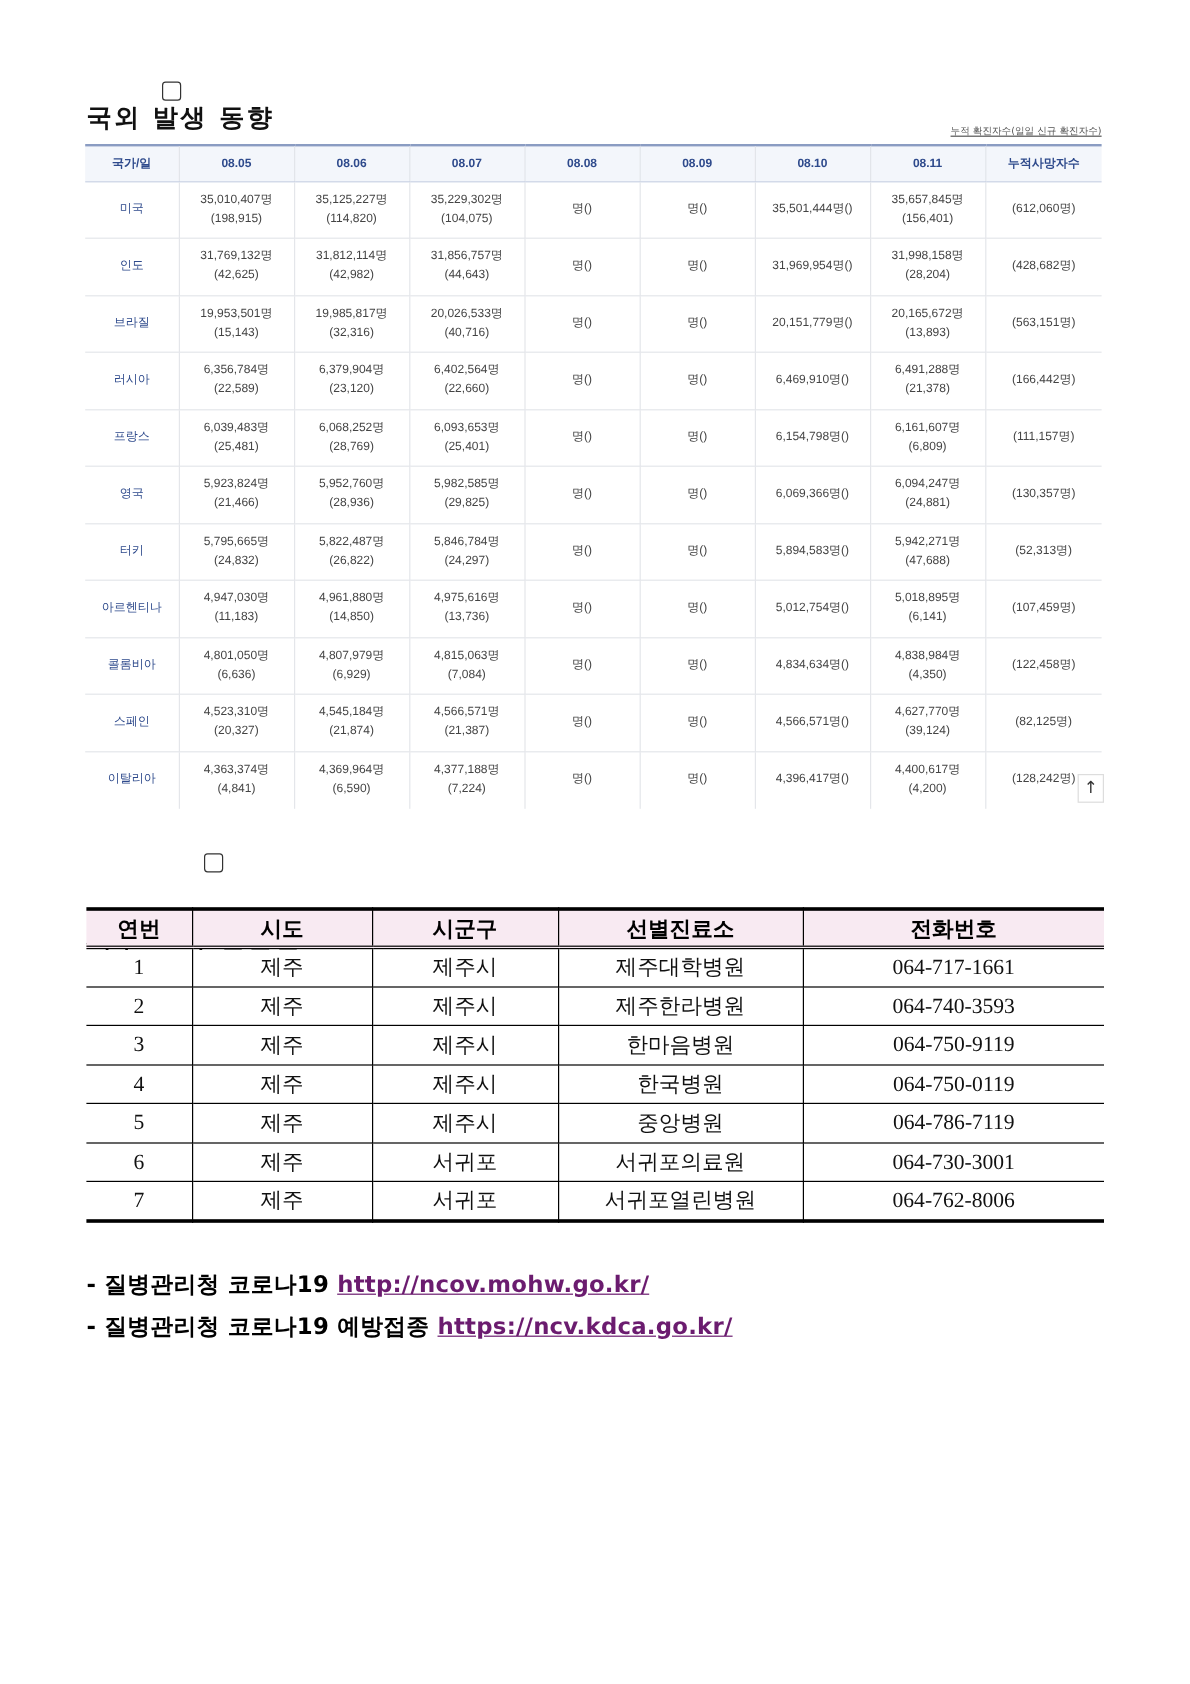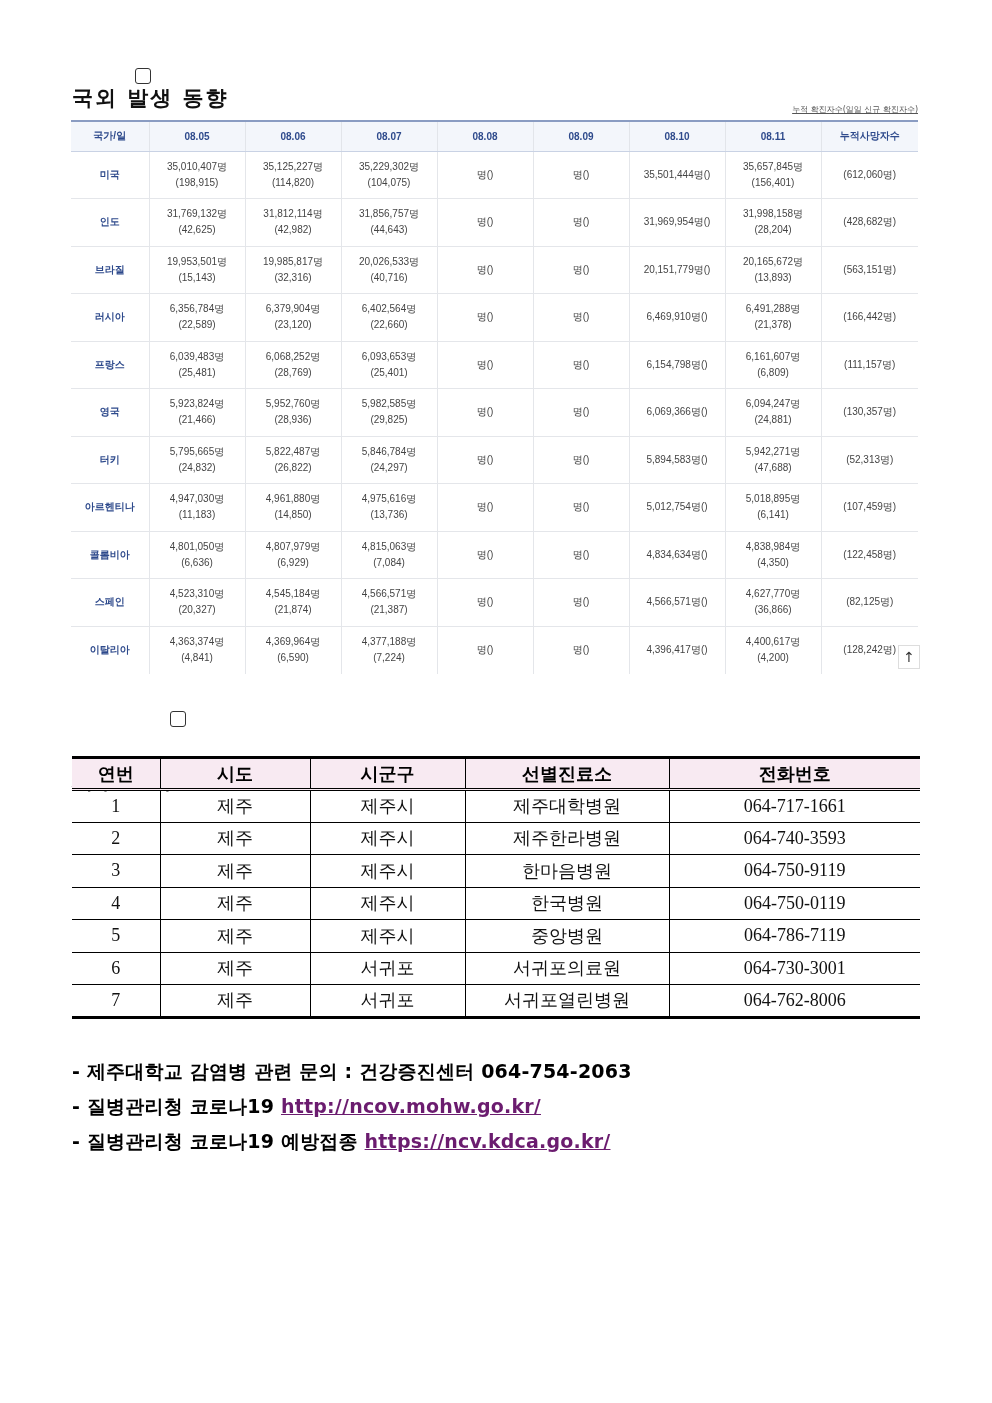--- a/index.html
+++ b/index.html
@@ -27,21 +27,21 @@
     height: 30px; border-top: 2px solid #8a9cc2; border-bottom: 1px solid #c9d2e4;
     border-right: 1px solid #e2e5ea;
     margin-top: 44px;
   }
   .world-table thead th:last-child { border-right: none; }
   .world-table tbody td {
     height: 47.5px; font-size: 10px; color: #444; text-align: center;
     border-bottom: 1px solid #e4e6ea; border-right: 1px solid #e4e6ea; line-height: 16px;
   }
   .world-table tbody td:last-child { border-right: none; }
-  .world-table tbody td.country { color: #2e4a8c; font-weight: bold; }
+  .world-table tbody td.country { color: #2e4a8c; font-weight: normal; }
   .world-table tbody tr:last-child td { border-bottom: none; }
   .scroll-top {
     position: absolute; left: 898px; top: 645px; width: 22px; height: 24px;
     background: #fff; border: 1px solid #ddd; display: flex; align-items: center; justify-content: center;
     font-size: 14px; color: #333;
   }
 
   
   .jeju-table {
     position: absolute; left: 72px; top: 756px; width: 848px;
@@ -396,21 +396,21 @@
           <div>명()</div>
         </td>
         <td>
           <div>명()</div>
         </td>
         <td>
           <div>4,566,571명()</div>
         </td>
         <td>
           <div>4,627,770명</div>
-          <div>(36,866)</div>
+          <div>(39,124)</div>
         </td>
         <td>
           <div>(82,125명)</div>
         </td>
       </tr>
       <tr>
         <td class="country">이탈리아</td>
         <td>
           <div>4,363,374명</div>
           <div>(4,841)</div>
@@ -517,21 +517,18 @@
         <td>제주</td>
         <td>서귀포</td>
         <td>서귀포열린병원</td>
         <td>064-762-8006</td>
       </tr>
     </tbody>
 </table>
 
 <div class="contacts">
   <div class="contact-line">
-    <span>-  제주대학교 감염병 관련 문의 : 건강증진센터 064-754-2063</span>
-  </div>
-  <div class="contact-line">
     <span>-  질병관리청 코로나19 </span><span class="link">http://ncov.mohw.go.kr/</span>
   </div>
   <div class="contact-line">
     <span>-  질병관리청 코로나19 예방접종 </span><span class="link">https://ncv.kdca.go.kr/</span>
   </div>
 </div>
 
 </body></html>

